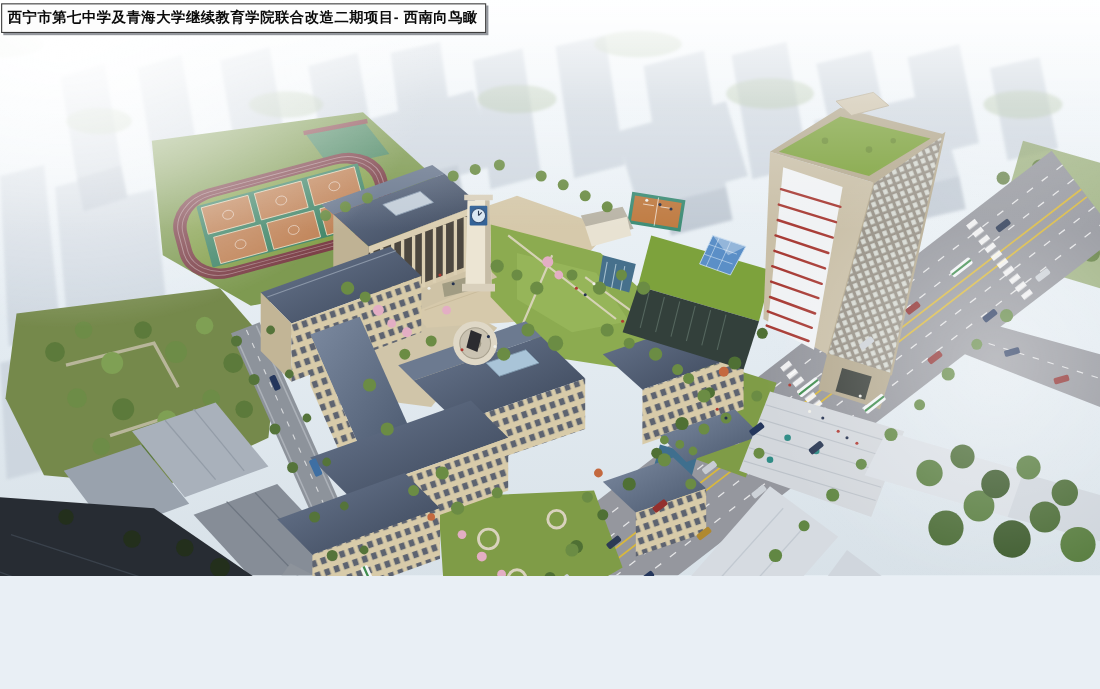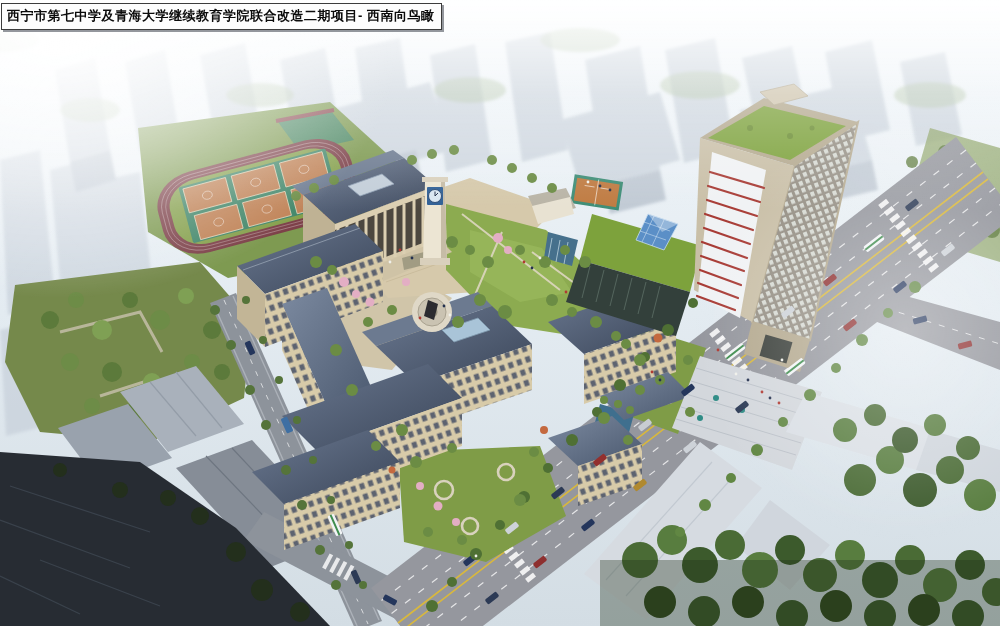--- a/index.html
+++ b/index.html
@@ -1,16 +1,16 @@
 <!DOCTYPE html>
 <html><head>
 <meta charset="utf-8">
 <style>
   html,body{margin:0;padding:0;background:#e9eff5;}
-  .stage{position:relative;width:1000px;height:626px;overflow:hidden;
+  .stage{position:relative;width:1000px;height:523px;overflow:hidden;
          font-family:"Liberation Sans", sans-serif;}
   .stage svg{position:absolute;left:0;top:0;}
   .title-box{
     position:absolute;left:1px;top:3px;z-index:50;
     background:#fdfdfd;color:#0b0b0b;
     border:1px solid #3c3c3c;
     box-shadow:2px 2px 0 rgba(90,95,105,.65);
     padding:3px 7px 4px 5px;
     font-size:13px;font-weight:bold;letter-spacing:.5px;
     white-space:nowrap;

